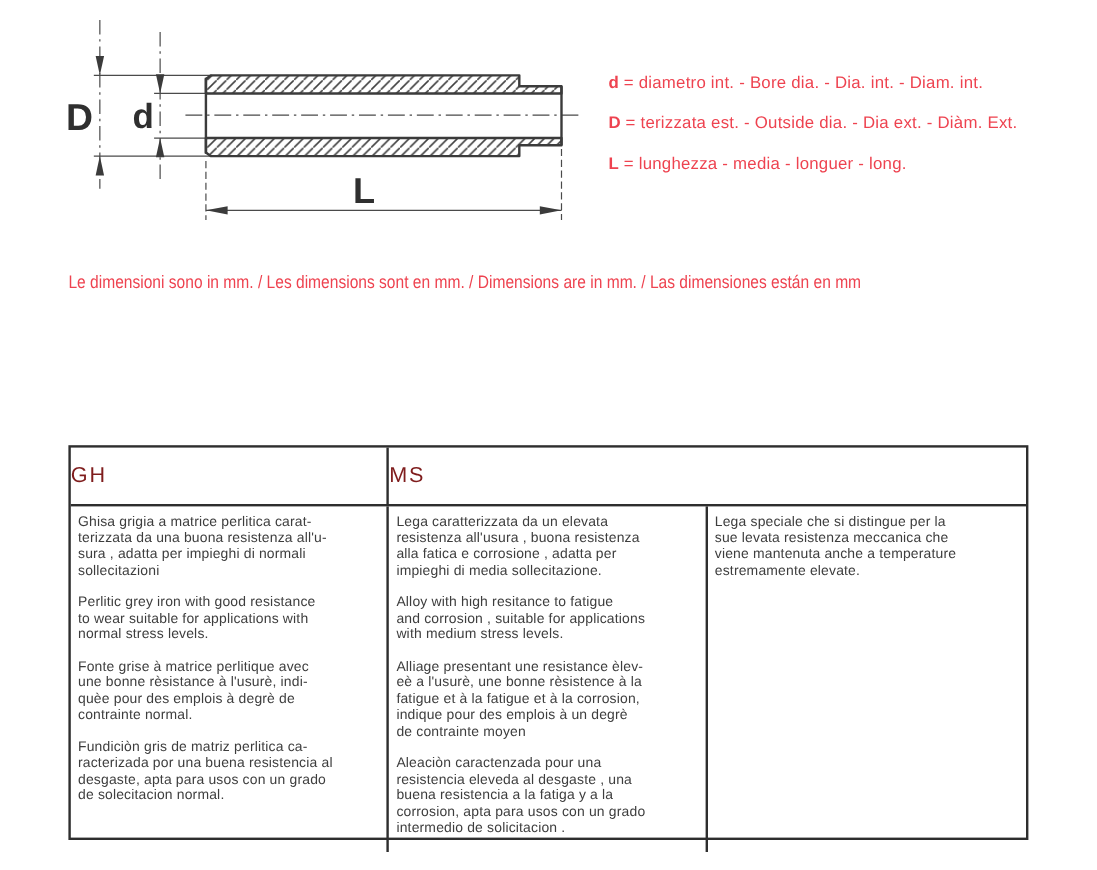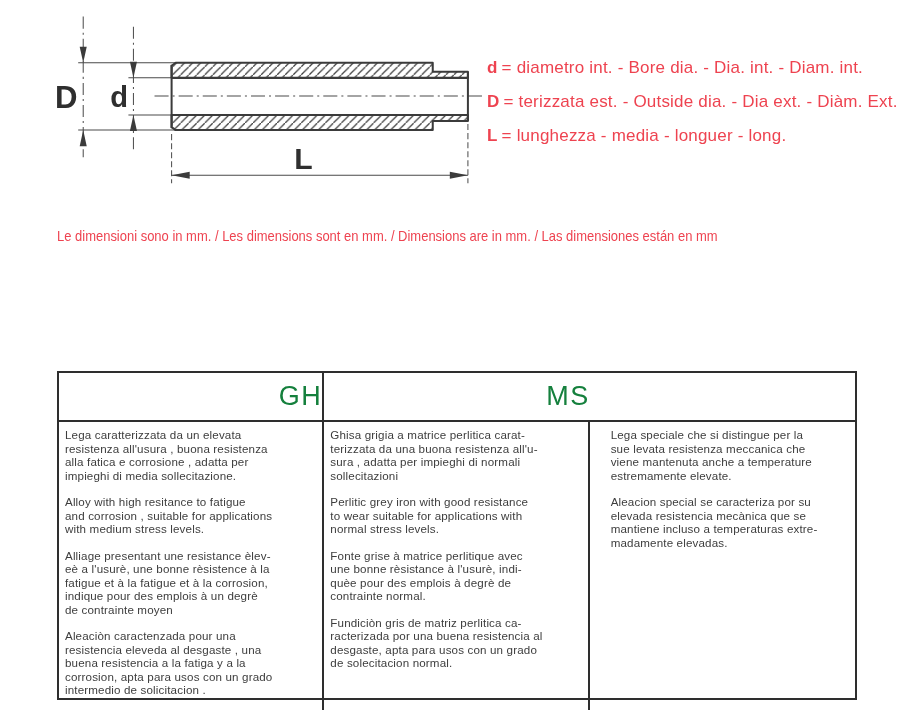--- a/index.html
+++ b/index.html
@@ -8,48 +8,48 @@
     font-family:"Liberation Sans", sans-serif;
     -webkit-font-smoothing:antialiased;
   }
   .page{position:absolute;inset:0;}
 
   
   .drawing{position:absolute;left:36px;top:2px;width:452px;height:210px;}
   .drawing svg{display:block;width:100%;height:100%;}
 
   
-  .legend{position:absolute;left:487px;top:58px;color:#ee4350;font-size:17px;}
+  .legend{position:absolute;left:507px;top:58px;color:#ee4350;font-size:14px;}
   .legend-item{height:20px;line-height:20px;margin-bottom:14px;white-space:nowrap;letter-spacing:.2px;}
   .legend-item b{font-weight:700;margin-right:4px;}
 
   
   .note{
     position:absolute;left:57px;top:227px;color:#ee4350;font-size:15px;
     white-space:nowrap;transform:scaleX(.865);transform-origin:0 0;line-height:18px;
   }
 
   
   .materials-table{
     position:absolute;left:57px;top:371px;width:800px;height:329px;
     border:2px solid #2e2e2e;box-sizing:border-box;display:flex;flex-direction:column;
     color:#3d3d3d;background:#fff;
   }
   .thead{display:grid;grid-template-columns:1fr 1fr 1fr;border-bottom:2px solid #2e2e2e;height:47px;flex:0 0 47px;}
   .th{
-    text-align:right;line-height:47px;font-size:27px;letter-spacing:1.5px;
-    color:#15803d;border-right:2px solid #2e2e2e;font-weight:500;
+    text-align:left;line-height:47px;font-size:18px;letter-spacing:1.5px;
+    color:#7f1d1d;border-right:2px solid #2e2e2e;font-weight:500;
   }
   .th:last-child{border-right:none;}
   .tbody{display:grid;grid-template-columns:1fr 1fr 1fr;flex:1;}
   .td{
     border-right:2px solid #2e2e2e;padding:6px 5px 0 6px;
     font-size:11.6px;line-height:13.5px;letter-spacing:.15px;overflow:hidden;
   }
-  .td:last-child{border-right:none;margin-left:15px;}
+  .td:last-child{border-right:none;}
   .td p{margin:0 0 13px;white-space:pre-line;}
 </style>
 </head>
 <body>
 
 <div class="page">
 
   <div class="drawing">
     <svg viewBox="0 0 450 208" xmlns="http://www.w3.org/2000/svg">
       <defs>
@@ -125,61 +125,57 @@
 
   <div class="note">Le dimensioni sono in mm. / Les dimensions sont en mm. / Dimensions are in mm. / Las dimensiones están en mm</div>
 
   <div class="materials-table">
     <div class="thead">
       <div class="th">GH</div>
       <div class="th">MS</div>
     </div>
     <div class="tbody">
       <div class="td">
+        <p>Ghisa grigia a matrice perlitica carat-
+terizzata da una buona resistenza all'u-
+sura , adatta per impieghi di normali
+sollecitazioni</p>
+        <p>Perlitic grey iron with good resistance
+to wear suitable for applications with
+normal stress levels.</p>
+        <p>Fonte grise à matrice perlitique avec
+une bonne rèsistance à l'usurè, indi-
+quèe pour des emplois à degrè de
+contrainte normal.</p>
+        <p>Fundiciòn gris de matriz perlitica ca-
+racterizada por una buena resistencia al
+desgaste, apta para usos con un grado
+de solecitacion normal.</p>
+      </div>
+      <div class="td">
         <p>Lega caratterizzata da un elevata
 resistenza all'usura , buona resistenza
 alla fatica e corrosione , adatta per
 impieghi di media sollecitazione.</p>
         <p>Alloy with high resitance to fatigue
 and corrosion , suitable for applications
 with medium stress levels.</p>
         <p>Alliage presentant une resistance èlev-
 eè a l'usurè, une bonne rèsistence à la
 fatigue et à la fatigue et à la corrosion,
 indique pour des emplois à un degrè
 de contrainte moyen</p>
         <p>Aleaciòn caractenzada pour una
 resistencia eleveda al desgaste , una
 buena resistencia a la fatiga y a la
 corrosion, apta para usos con un grado
 intermedio de solicitacion .</p>
       </div>
       <div class="td">
-        <p>Ghisa grigia a matrice perlitica carat-
-terizzata da una buona resistenza all'u-
-sura , adatta per impieghi di normali
-sollecitazioni</p>
-        <p>Perlitic grey iron with good resistance
-to wear suitable for applications with
-normal stress levels.</p>
-        <p>Fonte grise à matrice perlitique avec
-une bonne rèsistance à l'usurè, indi-
-quèe pour des emplois à degrè de
-contrainte normal.</p>
-        <p>Fundiciòn gris de matriz perlitica ca-
-racterizada por una buena resistencia al
-desgaste, apta para usos con un grado
-de solecitacion normal.</p>
-      </div>
-      <div class="td">
         <p>Lega speciale che si distingue per la
 sue levata resistenza meccanica che
 viene mantenuta anche a temperature
 estremamente elevate.</p>
-        <p>Aleacion special se caracteriza por su
-elevada resistencia mecànica que se
-mantiene incluso a temperaturas extre-
-madamente elevadas.</p>
       </div>
     </div>
   </div>
 
 </div>
 
 </body></html>

